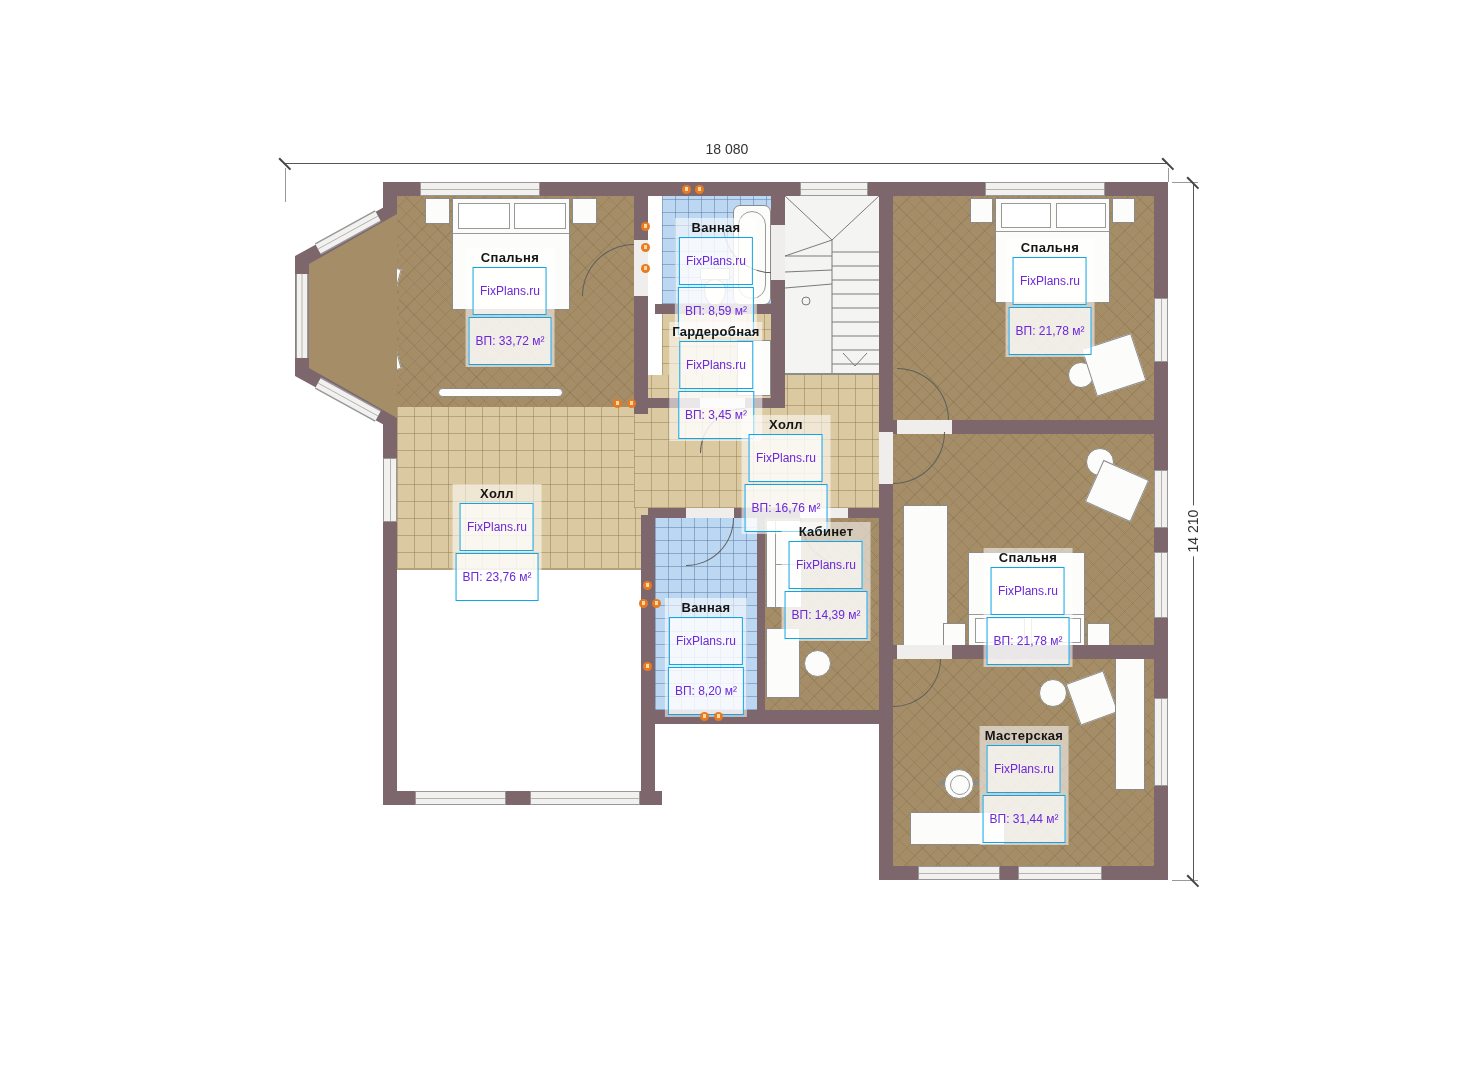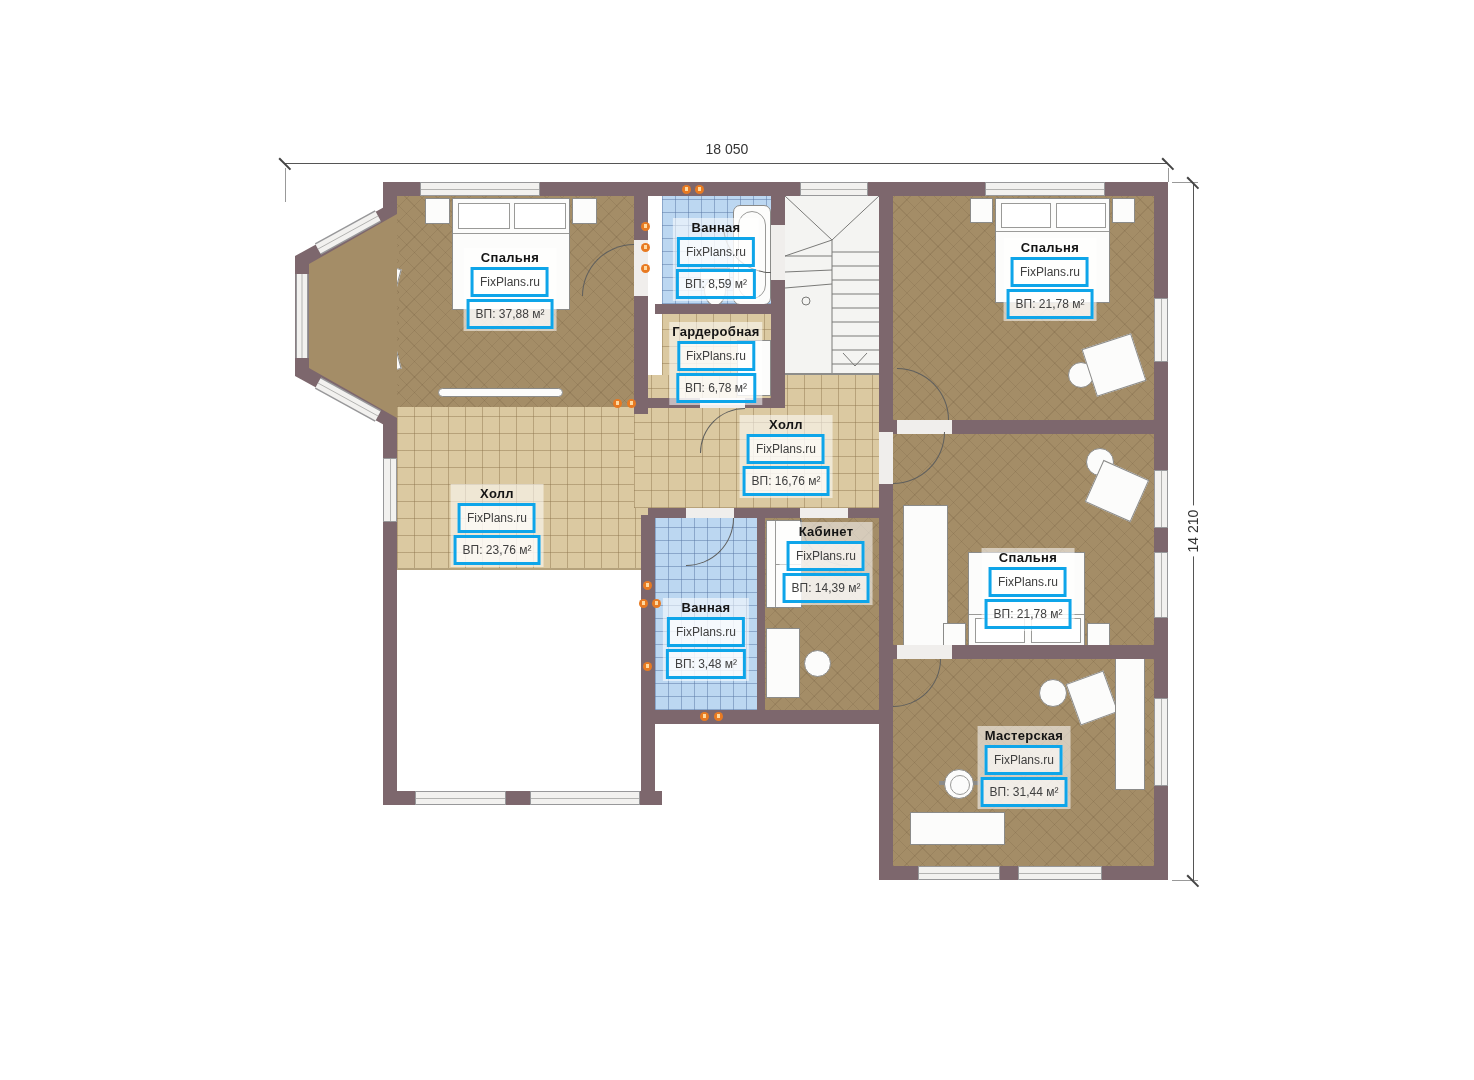--- a/index.html
+++ b/index.html
@@ -26,22 +26,22 @@
   .circ{border-radius:50%;}
   .pillow{position:absolute;background:#fff;border:1px solid #9a9a98;}
   .arc{position:absolute;box-sizing:border-box;border:1.5px solid #5f5f5d;background:transparent;}
   .arc-tl{border-radius:100% 0 0 0;border-right:none;border-bottom:none;}
   .arc-tr{border-radius:0 100% 0 0;border-left:none;border-bottom:none;}
   .arc-br{border-radius:0 0 100% 0;border-left:none;border-top:none;}
   .arc-bl{border-radius:0 0 0 100%;border-right:none;border-top:none;}
   .room-label{position:absolute;transform:translateX(-50%);display:flex;flex-direction:column;
       align-items:center;background:rgba(255,255,255,0.55);padding:2px 3px;z-index:40;}
   .room-label .rname{font-size:13px;font-weight:700;color:#141414;letter-spacing:.3px;white-space:nowrap;}
-  .room-label .wm,.room-label .ar{border:3px solid #0ea5e9;background:rgba(255,255,255,0.65);
-      font-size:12px;font-weight:400;color:#404040;margin-top:2px;padding:5px 6px;white-space:nowrap;}
+  .room-label .wm,.room-label .ar{border:1px solid #0ea5e9;background:rgba(255,255,255,0.65);
+      font-size:12px;font-weight:400;color:#6d28d9;margin-top:2px;padding:16px 6px;white-space:nowrap;}
   .socket{position:absolute;width:9px;height:9px;border-radius:50%;z-index:45;
       background:radial-gradient(circle at 50% 45%, #ffd9a0 0 2px, #e87a22 2px);}
   .edge{position:absolute;z-index:25;}
   .dimline{position:absolute;background:#555;z-index:50;}
   .dimtext{position:absolute;font-size:14px;color:#333;background:#fff;padding:0 4px;z-index:51;}
   .tick{position:absolute;width:16px;height:1.5px;background:#444;transform:rotate(45deg);z-index:51;}
   .dimext{position:absolute;background:#999;z-index:50;}
   .above-walls{z-index:30;}
   .wall{z-index:20;} .window{z-index:31;} .gap{z-index:32;} .arc{z-index:33;}
   .floor{z-index:5;} .furn{z-index:10;}
@@ -216,51 +216,51 @@
 
   <div class="gap" style="left:686px;top:508px;width:48px;height:10px;"></div>
   <div class="arc arc-br" style="left:686px;top:518px;width:48px;height:48px;"></div>
 
   <div class="gap" style="left:800px;top:508px;width:48px;height:10px;"></div>
   <div class="arc arc-bl" style="left:800px;top:518px;width:48px;height:48px;"></div>
 
   <div class="room-label" style="left:510px;top:248px;">
     <div class="rname">Спальня</div>
     <div class="wm">FixPlans.ru</div>
-    <div class="ar">ВП: 37,88 м²</div>
+    <div class="ar">ВП: 33,72 м²</div>
   </div>
   <div class="room-label" style="left:716px;top:218px;">
     <div class="rname">Ванная</div>
     <div class="wm">FixPlans.ru</div>
     <div class="ar">ВП: 8,59 м²</div>
   </div>
   <div class="room-label" style="left:716px;top:322px;">
     <div class="rname">Гардеробная</div>
     <div class="wm">FixPlans.ru</div>
-    <div class="ar">ВП: 6,78 м²</div>
+    <div class="ar">ВП: 3,45 м²</div>
   </div>
   <div class="room-label" style="left:1050px;top:238px;">
     <div class="rname">Спальня</div>
     <div class="wm">FixPlans.ru</div>
     <div class="ar">ВП: 21,78 м²</div>
   </div>
   <div class="room-label" style="left:786px;top:415px;">
     <div class="rname">Холл</div>
     <div class="wm">FixPlans.ru</div>
     <div class="ar">ВП: 16,76 м²</div>
   </div>
   <div class="room-label" style="left:497px;top:484px;">
     <div class="rname">Холл</div>
     <div class="wm">FixPlans.ru</div>
     <div class="ar">ВП: 23,76 м²</div>
   </div>
   <div class="room-label" style="left:706px;top:598px;">
     <div class="rname">Ванная</div>
     <div class="wm">FixPlans.ru</div>
-    <div class="ar">ВП: 3,48 м²</div>
+    <div class="ar">ВП: 8,20 м²</div>
   </div>
   <div class="room-label" style="left:826px;top:522px;">
     <div class="rname">Кабинет</div>
     <div class="wm">FixPlans.ru</div>
     <div class="ar">ВП: 14,39 м²</div>
   </div>
   <div class="room-label" style="left:1028px;top:548px;">
     <div class="rname">Спальня</div>
     <div class="wm">FixPlans.ru</div>
     <div class="ar">ВП: 21,78 м²</div>
@@ -283,21 +283,21 @@
   <div class="socket" style="left:652px;top:599px;"></div>
   <div class="socket" style="left:643px;top:662px;"></div>
   <div class="socket" style="left:700px;top:712px;"></div>
   <div class="socket" style="left:714px;top:712px;"></div>
 
   <div class="dimline" style="left:285px;top:163px;width:883px;height:1px;"></div>
   <div class="tick" style="left:277px;top:163px;"></div>
   <div class="tick" style="left:1160px;top:163px;"></div>
   <div class="dimext" style="left:285px;top:168px;width:1px;height:34px;"></div>
   <div class="dimext" style="left:1168px;top:168px;width:1px;height:14px;"></div>
-  <div class="dimtext" style="left:727px;top:141px;transform:translateX(-50%);">18 050</div>
+  <div class="dimtext" style="left:727px;top:141px;transform:translateX(-50%);">18 080</div>
 
   <div class="dimline" style="left:1193px;top:182px;width:1px;height:698px;"></div>
   <div class="tick" style="left:1185px;top:182px;"></div>
   <div class="tick" style="left:1185px;top:880px;"></div>
   <div class="dimext" style="left:1172px;top:182px;width:26px;height:1px;"></div>
   <div class="dimext" style="left:1172px;top:880px;width:26px;height:1px;"></div>
   <div class="dimtext" style="left:1193px;top:531px;transform:translate(-50%,-50%) rotate(-90deg);">14 210</div>
 
 </div>
 

